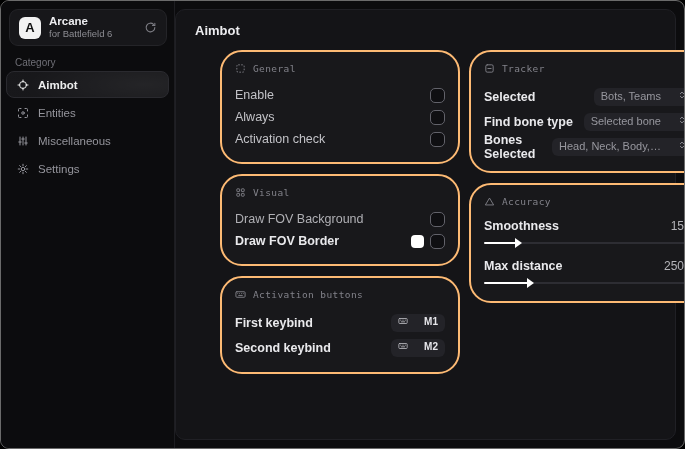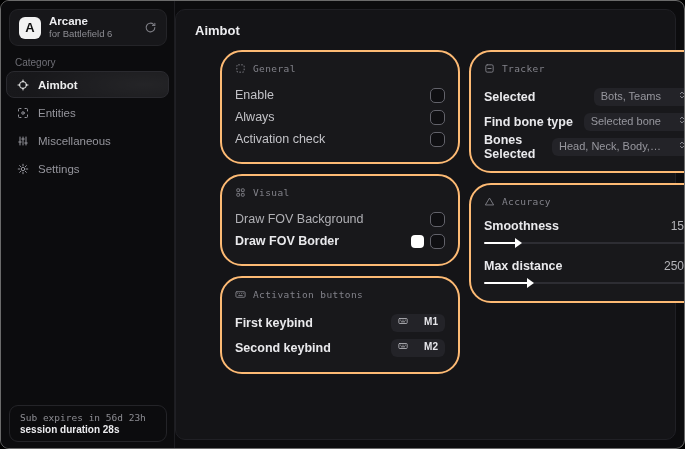--- a/index.html
+++ b/index.html
@@ -109,24 +109,20 @@
         <span style="display:flex">
           <svg viewBox="0 0 24 24" fill="none" stroke="currentColor" stroke-width="2" stroke-linecap="round">
               <circle cx="12" cy="12" r="3.5"></circle>
               <path d="M12 2.5v3M12 18.5v3M2.5 12h3M18.5 12h3M5.3 5.3l2.1 2.1M16.6 16.6l2.1 2.1M16.6 7.4l2.1-2.1M5.3 18.7l2.1-2.1"></path>
             </svg>
         </span>
         <span>Settings</span>
       </div>
     </div>
 
-    <div class="foot-card">
-      <span class="foot-expiry">Sub expires in 56d 23h</span>
-      <span class="foot-session">session duration 28s</span>
-    </div>
   </div>
 
   <div class="main">
     <div class="page-title">Aimbot</div>
 
     <div class="cols">
 
       <div class="col">
 
         <div class="card">

